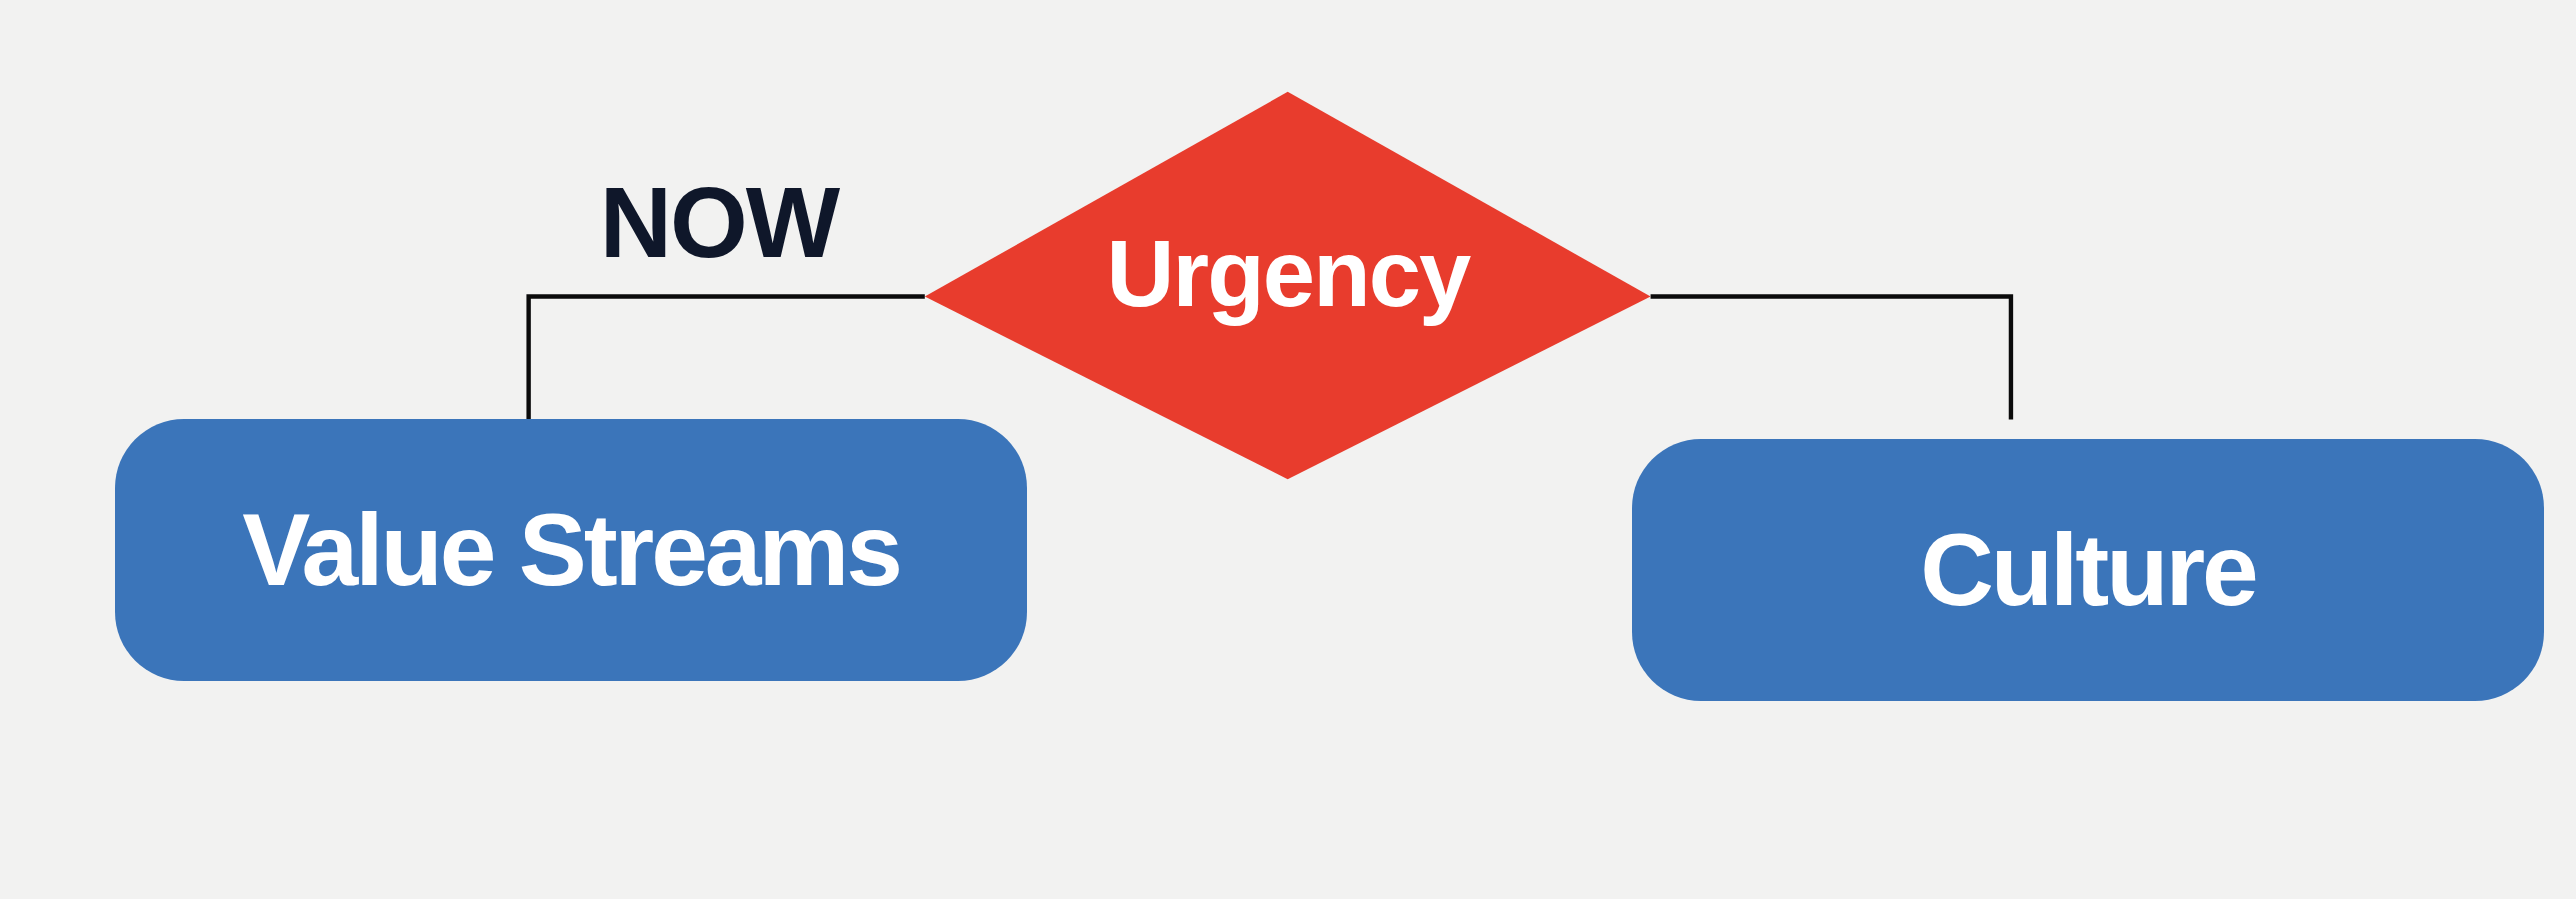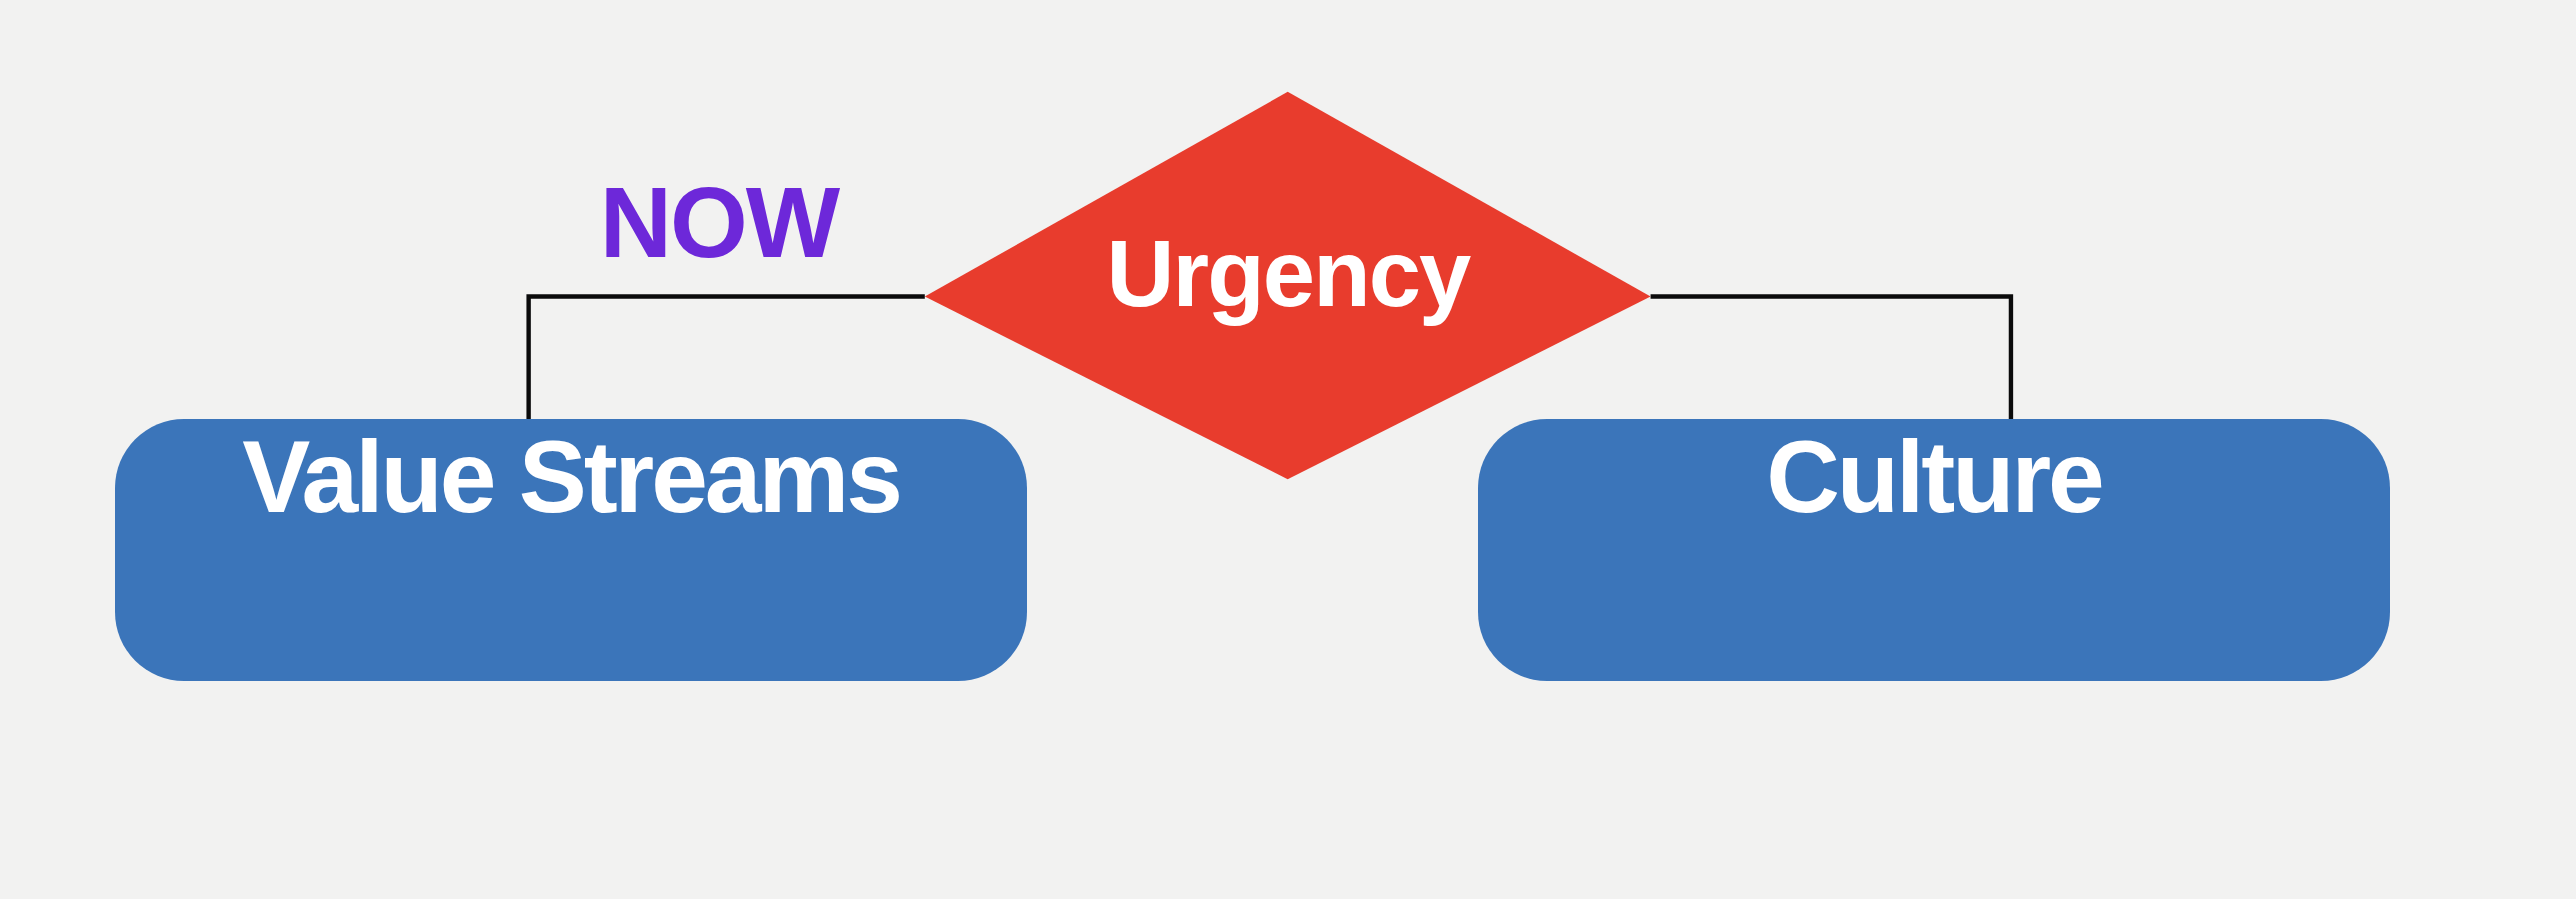--- a/index.html
+++ b/index.html
@@ -24,21 +24,21 @@
     display: block;
   }
   .connector {
     fill: none;
     stroke: #0B0B0B;
     stroke-width: 7;
   }
   .branch-label {
     position: absolute;
     transform: translate(-50%, -50%);
-    color: #6d28d9;
+    color: #0f172a;
     font-size: 100px;
     font-weight: 700;
     letter-spacing: -0.02em;
     white-space: nowrap;
   }
   .branch-label.now  { left: 719px; top: 222px; }
   .branch-label.fast { left: 1797px; top: 222px; }
   .decision-label-box {
     position: absolute;
     left: 925px;
@@ -58,25 +58,25 @@
     white-space: nowrap;
   }
   .node {
     position: absolute;
     top: 419px;
     width: 912px;
     height: 262px;
     background: #3B75BA;
     border-radius: 69px;
     display: flex;
-    align-items: flex-start;
+    align-items: center;
     justify-content: center;
   }
   .node.value-streams { left: 115px; }
-  .node.culture       { left: 1478px; }
+  .node.culture       { left: 1632px; margin-top: 20px; }
   .node span {
     color: #FFFFFF;
     font-size: 102px;
     font-weight: 700;
     letter-spacing: -0.03em;
     white-space: nowrap;
   }
 </style>
 </head>
 <body>

